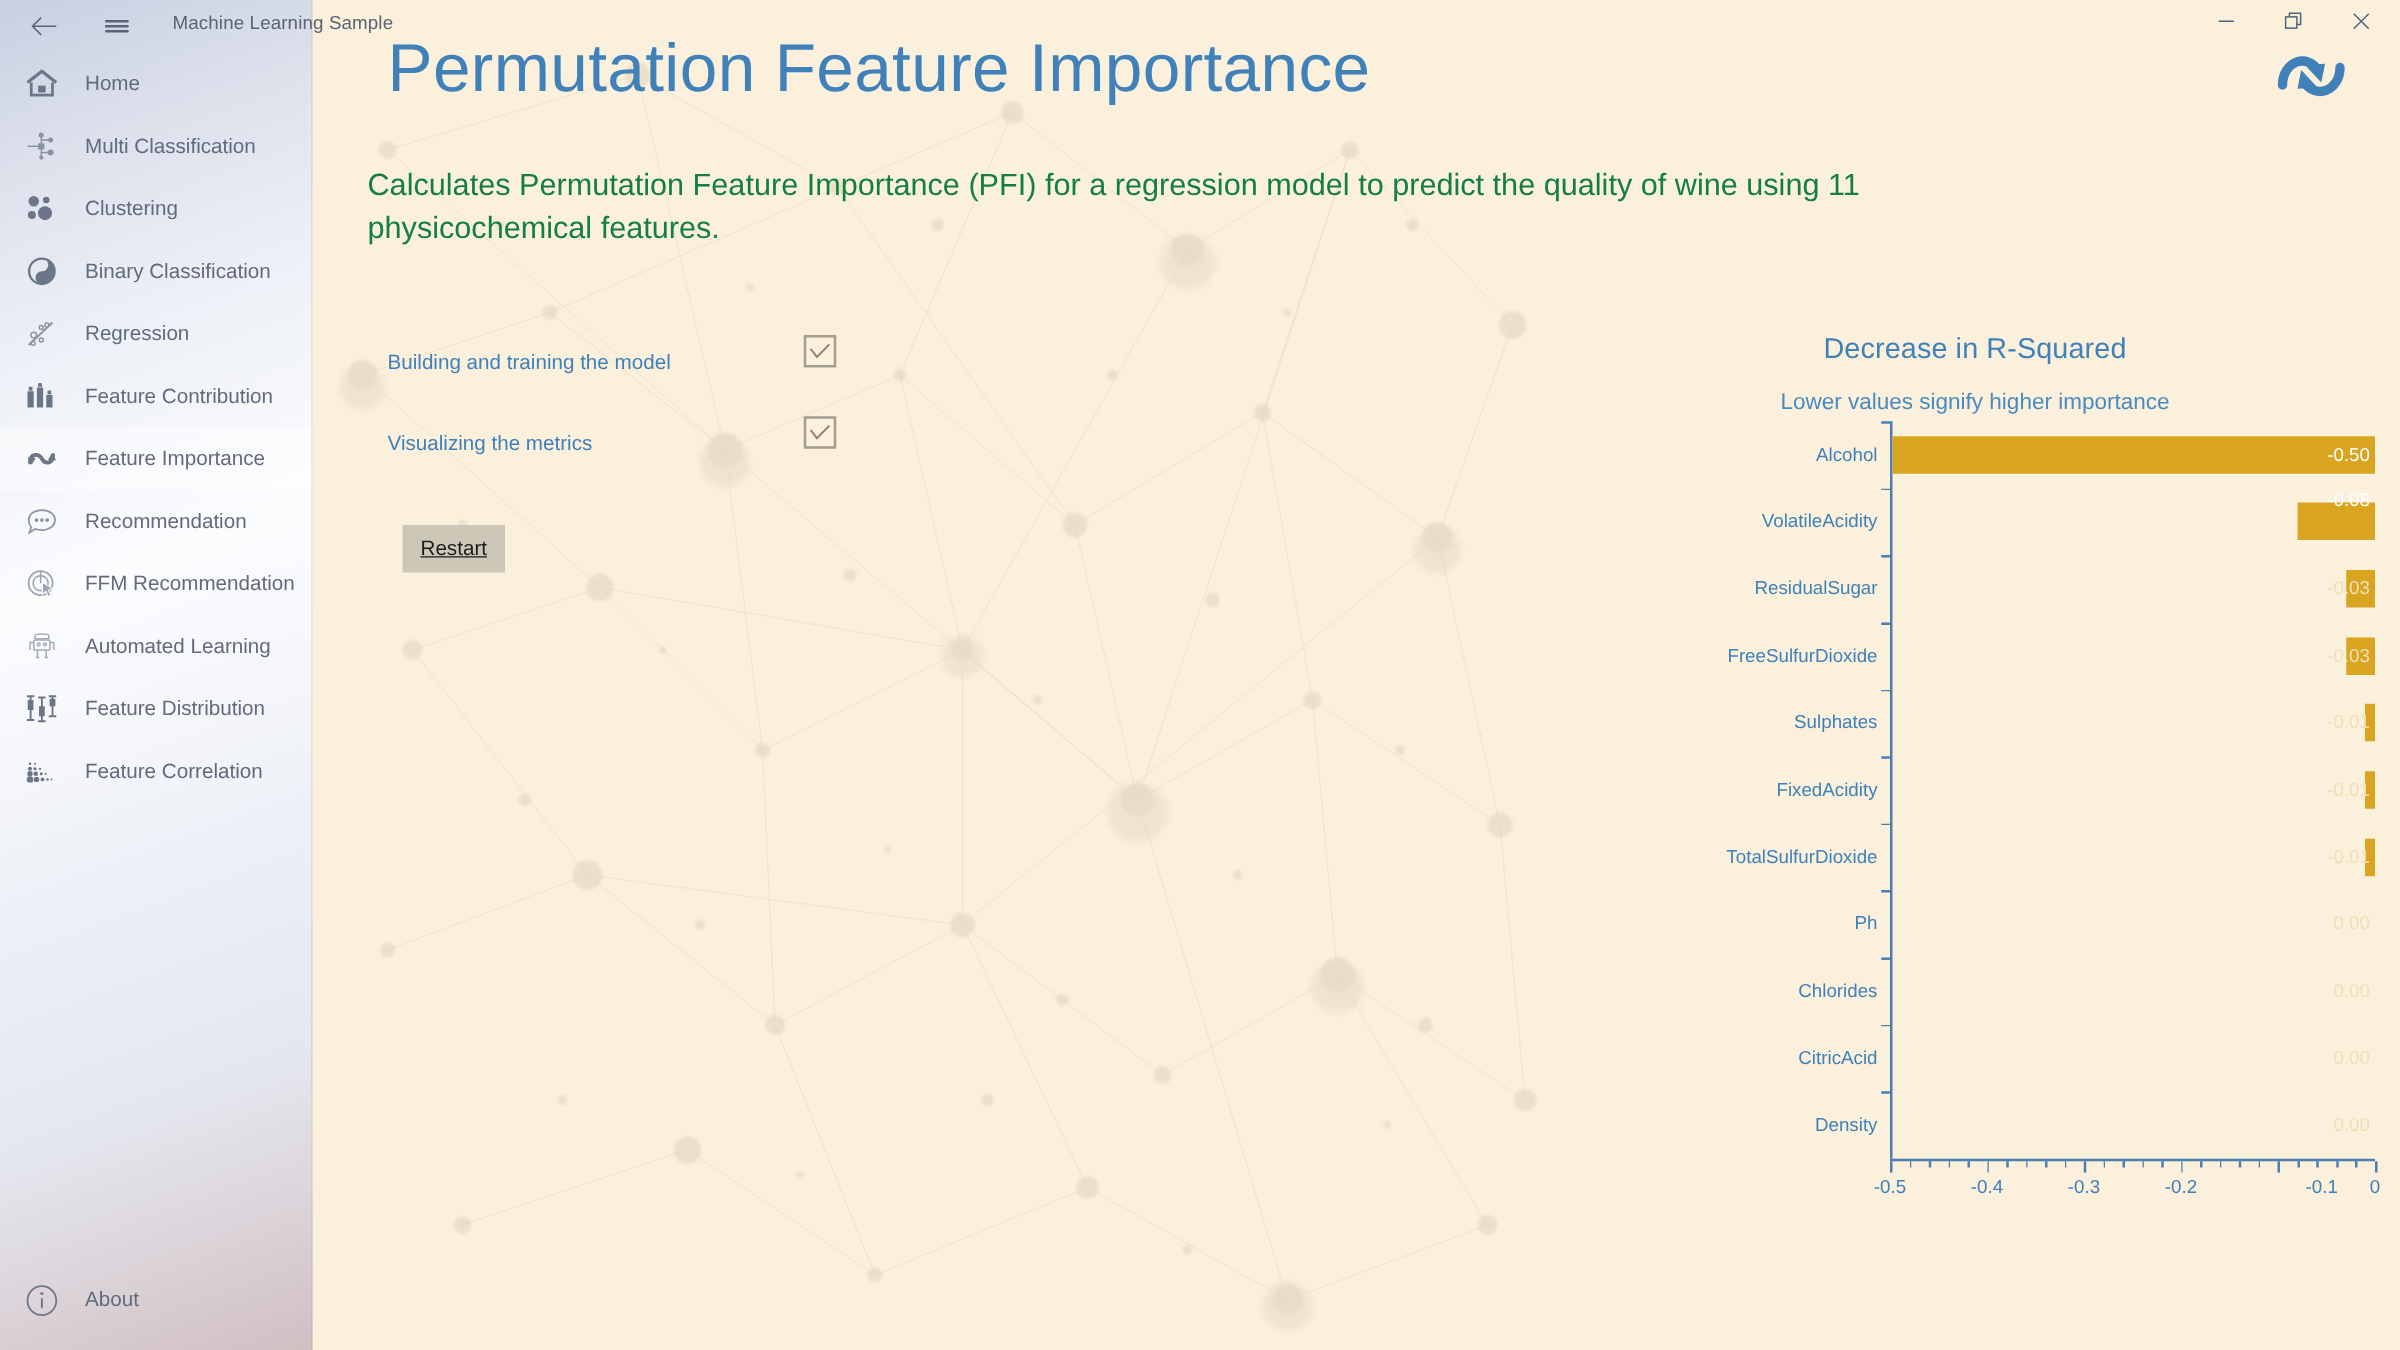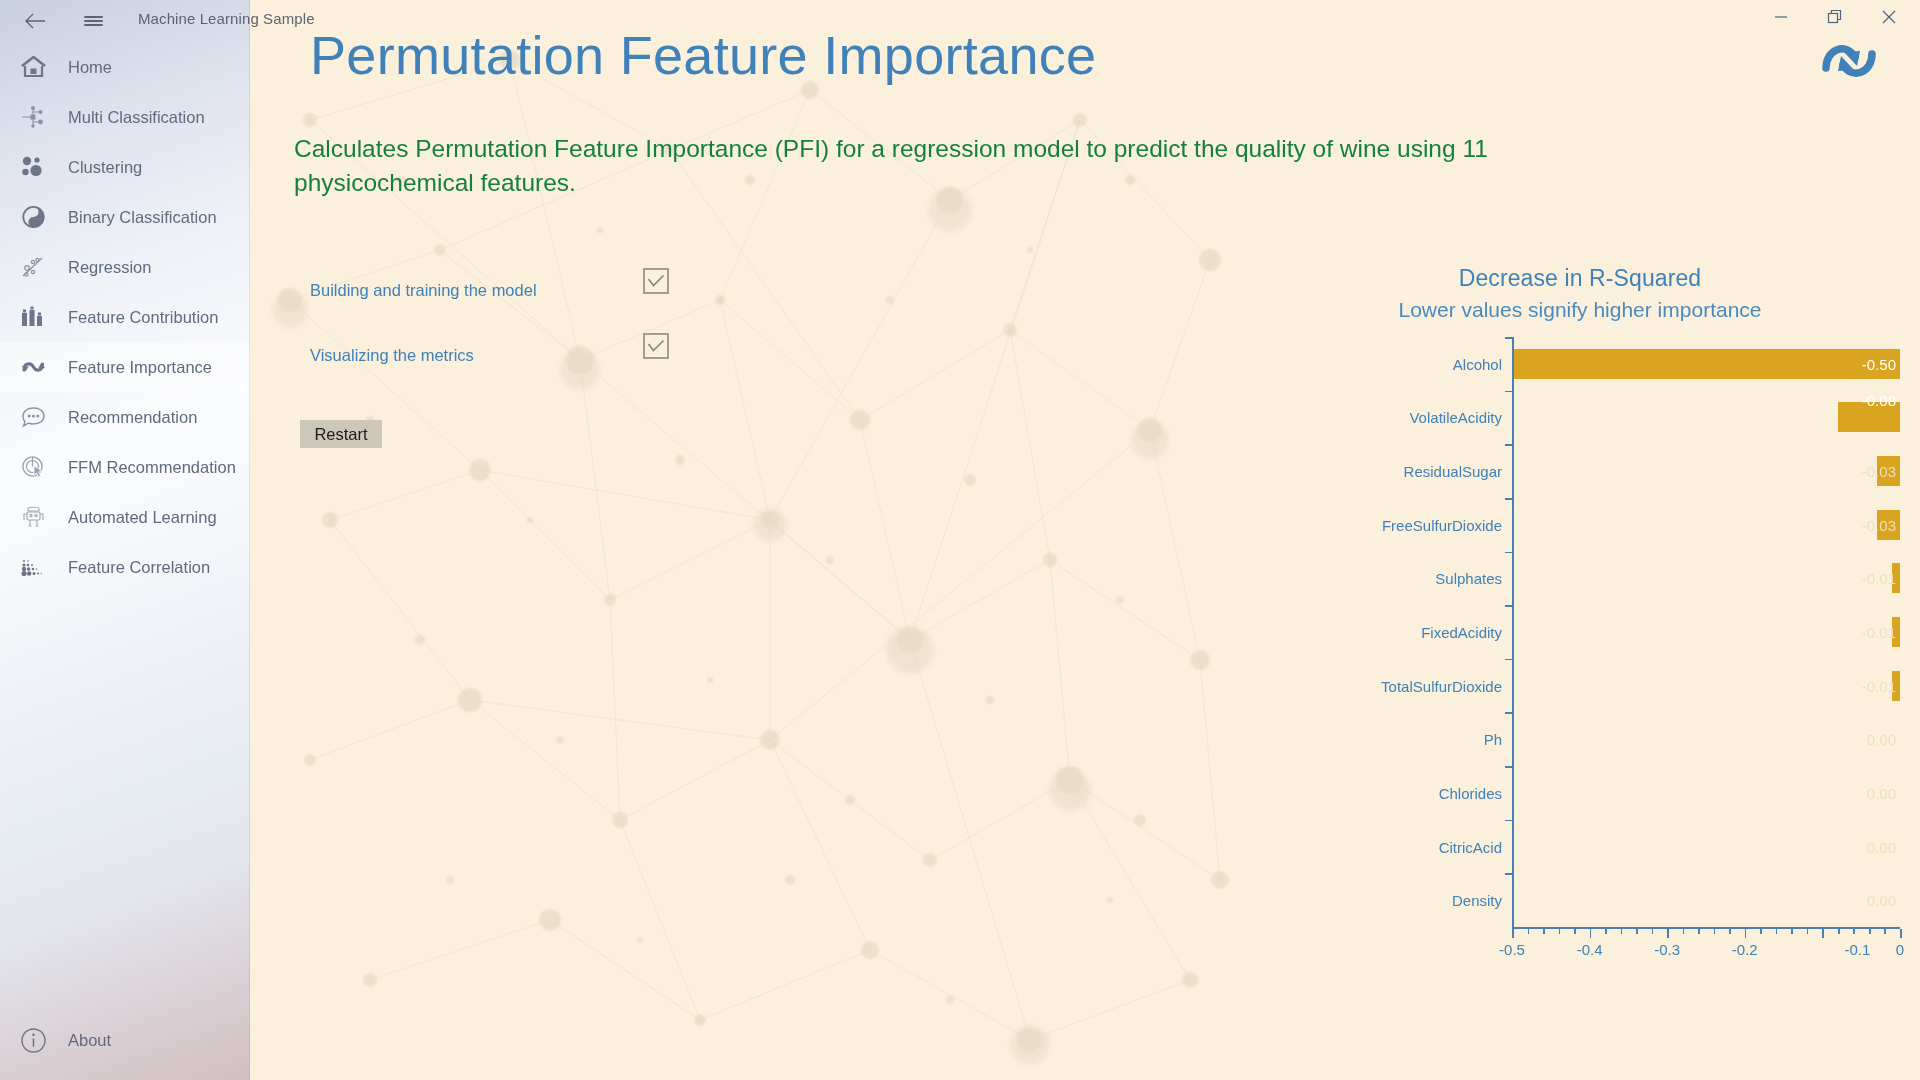--- a/index.html
+++ b/index.html
@@ -140,47 +140,48 @@
   }
   .step-label { font-size: 16.5px; color: #3f81b8; }
   .checkbox {
     position: absolute; left: 333px; top: 10px;
     width: 26px; height: 26px;
     border: 2px solid #a39d8f;
     background: transparent;
     display: flex; align-items: center; justify-content: center;
   }
   .restart-btn {
-    position: absolute; left: 50px; top: 420px;
-    width: 82px; height: 28px;
+    position: absolute; left: 72px; top: 420px;
+    width: 82px; height: 38px;
     background: #cdc7b8;
     border: none;
     color: #1d1d1d;
     font-size: 16.5px;
     font-family: "Liberation Sans", sans-serif;
     display: flex; align-items: center; justify-content: center;
     cursor: pointer;
+    text-decoration: underline;
   }
 
   
   .chart {
     position: absolute; left: 1010px; top: 265px;
     width: 640px; height: 740px;
   }
   .chart-title {
     text-align: center;
     font-size: 23px;
     color: #3f81b8;
     letter-spacing: .1px;
   }
   .chart-sub {
     text-align: center;
-    font-size: 21px;
+    font-size: 18px;
     color: #4a8bbf;
-    margin-top: 6px;
+    margin-top: 19px;
   }
   .plot-wrap {
     position: absolute;
     left: 0; top: 72px;
     width: 640px; height: 590px;
   }
   .cat-labels {
     position: absolute; left: 0; top: 0;
     width: 252px; height: 590px;
   }
@@ -511,20 +512,40 @@
               <path d="M10 15 L10 21 M17 15 L17 21"></path>
               <path d="M8.6 21 L11.4 21 M15.6 21 L18.4 21"></path>
               <circle cx="11" cy="10.5" r="1.1"></circle>
               <circle cx="16" cy="10.5" r="1.1"></circle>
             </g>
           </svg>
         </span>
         <span class="nav-label">Automated Learning</span>
       </div>
 
+      <div class="nav-item">
+        <span class="nav-icon">
+          <svg width="27" height="24" viewBox="0 0 27 24" aria-hidden="true">
+            <g fill="#6c7688" stroke="#6c7688" stroke-width="1.5">
+              <path d="M4.5 2 L4.5 21"></path>
+              <path d="M1.5 2 L7.5 2 M1.5 21 L7.5 21"></path>
+              <path d="M13.5 3 L13.5 22"></path>
+              <path d="M10.5 3 L16.5 3 M10.5 22 L16.5 22"></path>
+              <path d="M22 2 L22 18"></path>
+              <path d="M19 2 L25 2 M19 18 L25 18"></path>
+            </g>
+            <g fill="#6c7688">
+              <rect x="2.2" y="5" width="4.6" height="8"></rect>
+              <rect x="11.2" y="10" width="4.6" height="8"></rect>
+              <rect x="19.7" y="4" width="4.6" height="6"></rect>
+            </g>
+          </svg>
+        </span>
+        <span class="nav-label">Feature Distribution</span>
+      </div>
 
       <div class="nav-item">
         <span class="nav-icon">
           <svg width="27" height="24" viewBox="0 0 27 24" aria-hidden="true">
             <g fill="#6c7688">
               <circle cx="4" cy="6" r="1"></circle>
                 <circle cx="8" cy="6" r="0.8"></circle>
               <circle cx="4" cy="10" r="1.6"></circle>
                 <circle cx="8" cy="10" r="1.3"></circle>
                 <circle cx="12" cy="10" r="0.9"></circle>

